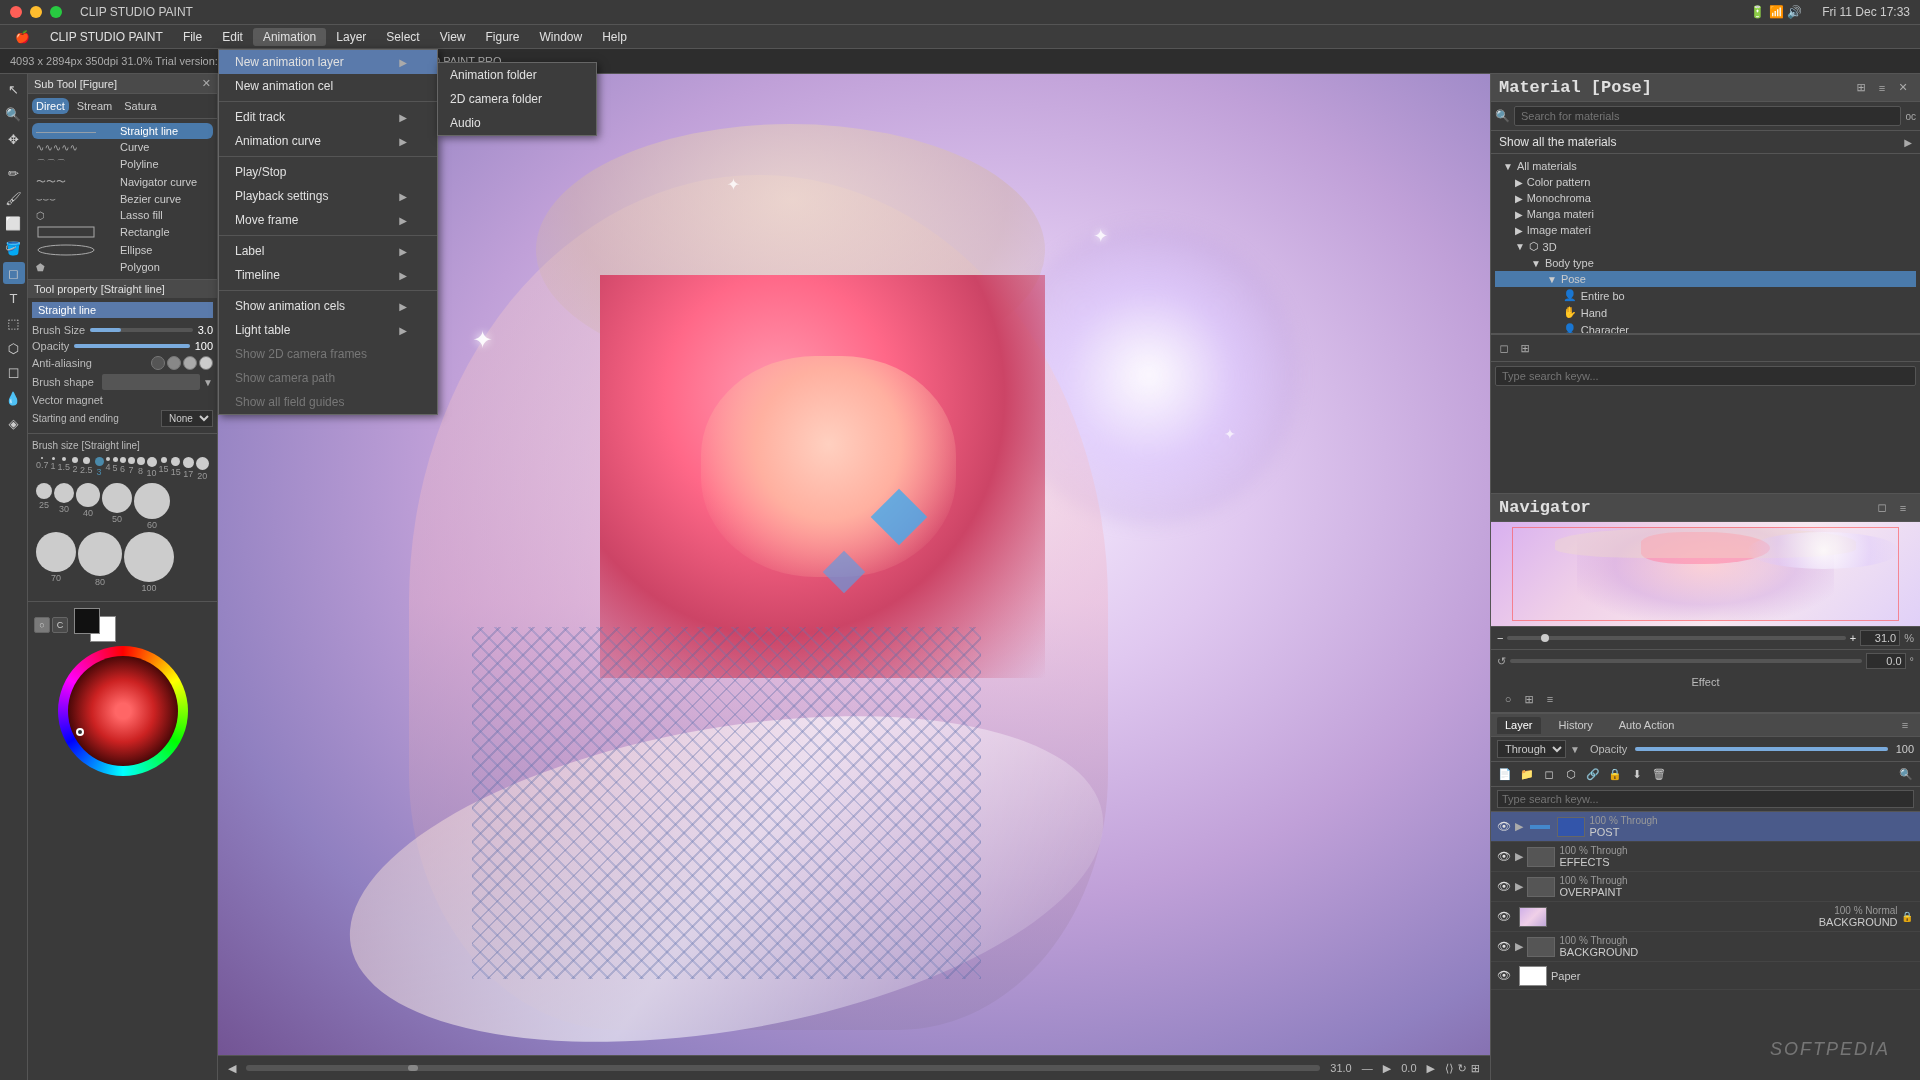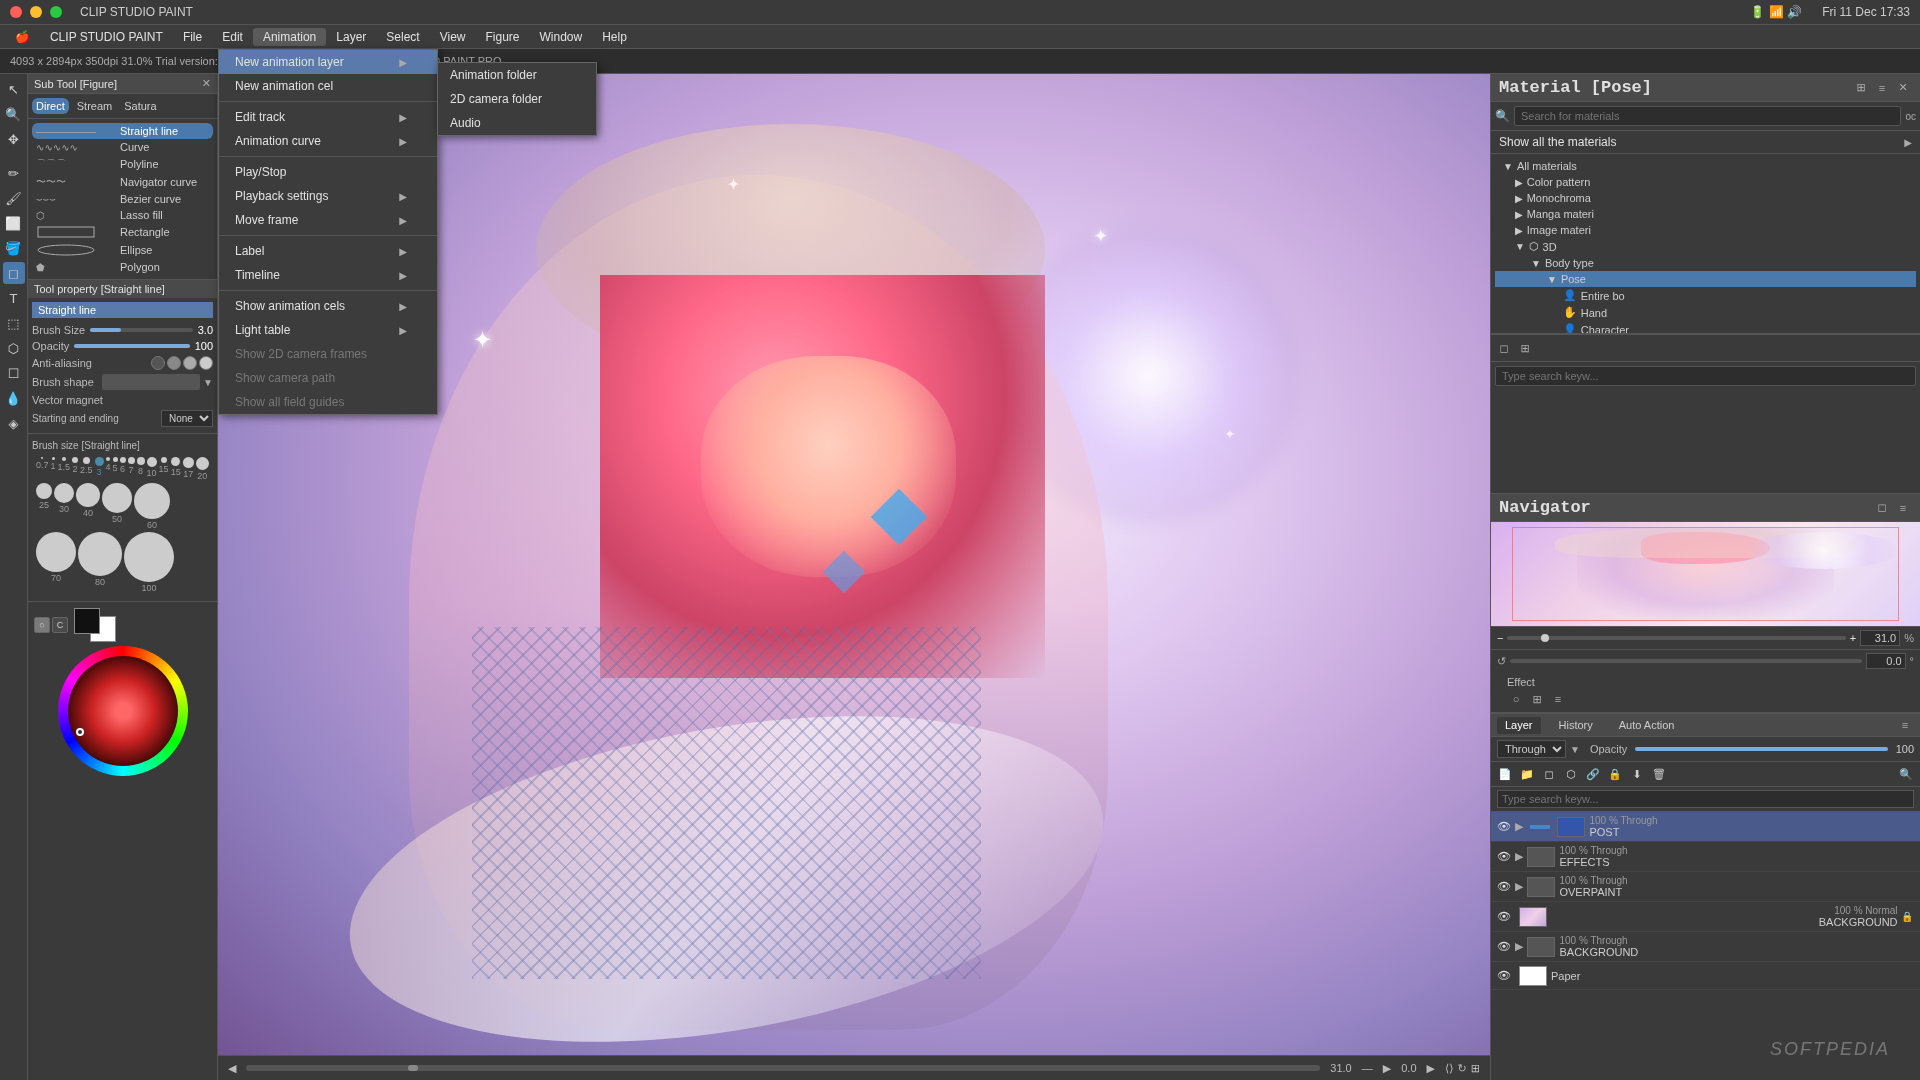--- a/index.html
+++ b/index.html
@@ -133,21 +133,21 @@
     .animation-dropdown { top: 49px; left: 218px; }
 
     
     ::-webkit-scrollbar { width: 6px; height: 6px; }
     ::-webkit-scrollbar-track { background: #2d2d2d; }
     ::-webkit-scrollbar-thumb { background: #666; border-radius: 3px; }
 
     .panel-icons { display: flex; gap: 3px; }
     .panel-icon-btn { width: 18px; height: 18px; display: flex; align-items: center; justify-content: center; font-size: 11px; cursor: pointer; color: #aaa; }
     
-    .effect-label { padding: 4px 16px; font-size: 11px; color: #bbb; border-bottom: 1px solid #555; }
+    .effect-label { padding: 4px 8px; font-size: 11px; color: #bbb; border-bottom: 1px solid #555; text-align: center; }
 
     .layer-search { padding: 3px 6px; border-bottom: 1px solid #555; }
     .layer-search input { width: 100%; background: #2d2d2d; border: 1px solid #555; color: #ccc; font-size: 11px; padding: 2px 4px; }
     .color-mode-tab { width: 16px; height: 16px; display: flex; align-items: center; justify-content: center; font-size: 9px; cursor: pointer; border: 1px solid #666; background: #4a4a4a; color: #ccc; border-radius: 2px; }
     .color-mode-tab.active { background: #7a7a7a; }
   </style>
 </head>
 <body>
 
 <div class="mac-titlebar">

